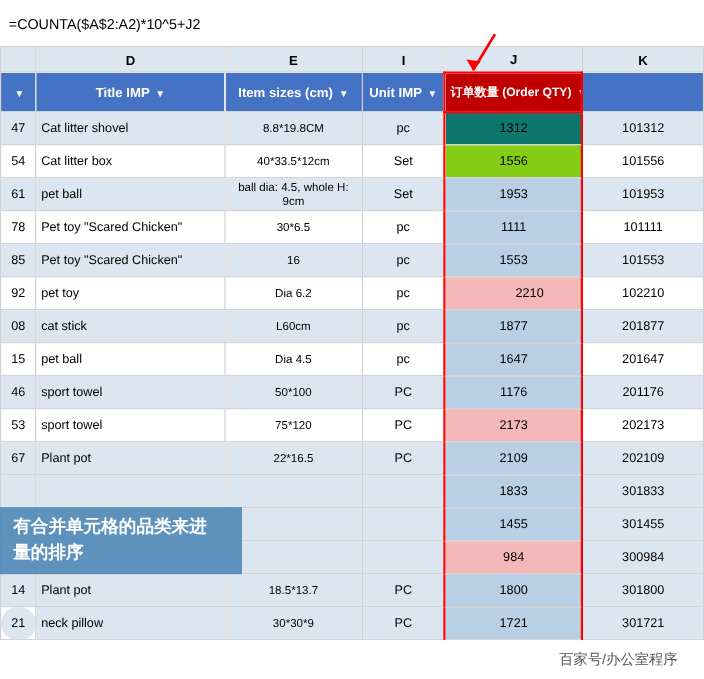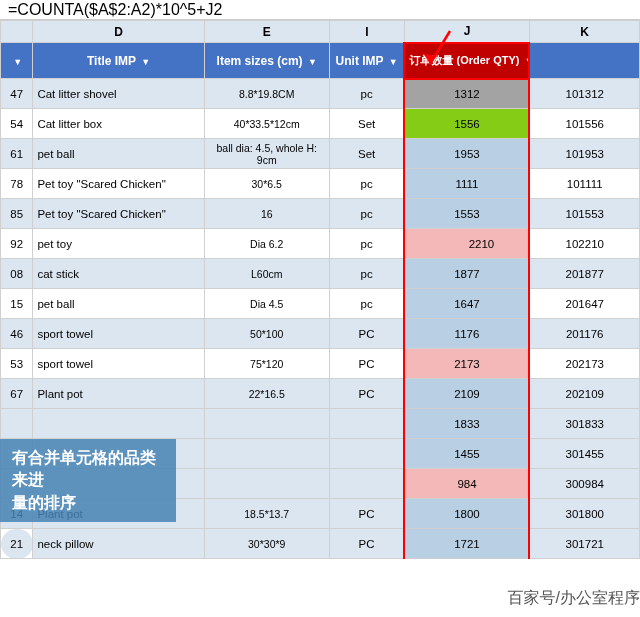--- a/index.html
+++ b/index.html
@@ -11,23 +11,23 @@
       height: 617px;
       overflow: hidden;
       position: relative;
     }
 
     
     .formula-bar {
       background: #fff;
       padding: 4px 8px;
       border-bottom: 1px solid #ccc;
-      font-size: 16px;
+      font-size: 13px;
       color: #000;
-      height: 20px;
+      height: 43px;
       display: flex;
       align-items: center;
     }
 
     
     .table-wrap {
       overflow: hidden;
       position: relative;
     }
 
@@ -92,36 +92,36 @@
     }
     .j-col-header {
       border: 2px solid #ff0000 !important;
     }
 
     
     .overlay-box {
       position: absolute;
       bottom: 95px;
       left: 0;
-      width: 176px;
+      width: 220px;
       background: rgba(70, 130, 180, 0.85);
       color: #fff;
       font-size: 16px;
       font-weight: bold;
       padding: 8px 12px;
       line-height: 1.4;
       z-index: 20;
     }
 
     
     .watermark {
       position: absolute;
       bottom: 8px;
-      right: 0;
-      font-size: 16px;
+      right: 24px;
+      font-size: 13px;
       color: #555;
       z-index: 30;
       margin-top: 32px;
     }
 
     
     .filter-icon {
       display: inline-block;
       font-size: 9px;
       margin-left: 2px;
@@ -192,21 +192,21 @@
         </th>
         <th></th>
       </tr>
     </thead>
     <tbody id="table-body">
     <tr>
           <td style="background: rgb(220, 230, 241);">47</td>
           <td style="text-align: left; background: rgb(220, 230, 241);">Cat litter shovel</td>
           <td style="white-space: normal; font-size: 10.5px; background: rgb(220, 230, 241);">8.8*19.8CM</td>
           <td style="background: rgb(220, 230, 241);">pc</td>
-          <td style="border-left: 2px solid rgb(255, 0, 0); border-right: 2px solid rgb(255, 0, 0); background: #a3a3a3;">1312</td>
+          <td style="border-left: 2px solid rgb(255, 0, 0); border-right: 2px solid rgb(255, 0, 0); background: #0f766e;">1312</td>
           <td style="background: rgb(220, 230, 241);">101312</td>
         </tr>
         <tr>
           <td>54</td>
           <td style="text-align: left;">Cat litter box</td>
           <td style="white-space: normal; font-size: 10.5px;">40*33.5*12cm</td>
           <td>Set</td>
           <td style="border-left: 2px solid rgb(255, 0, 0); border-right: 2px solid rgb(255, 0, 0); background: #84cc16;">1556</td>
           <td>101556</td>
         </tr>

